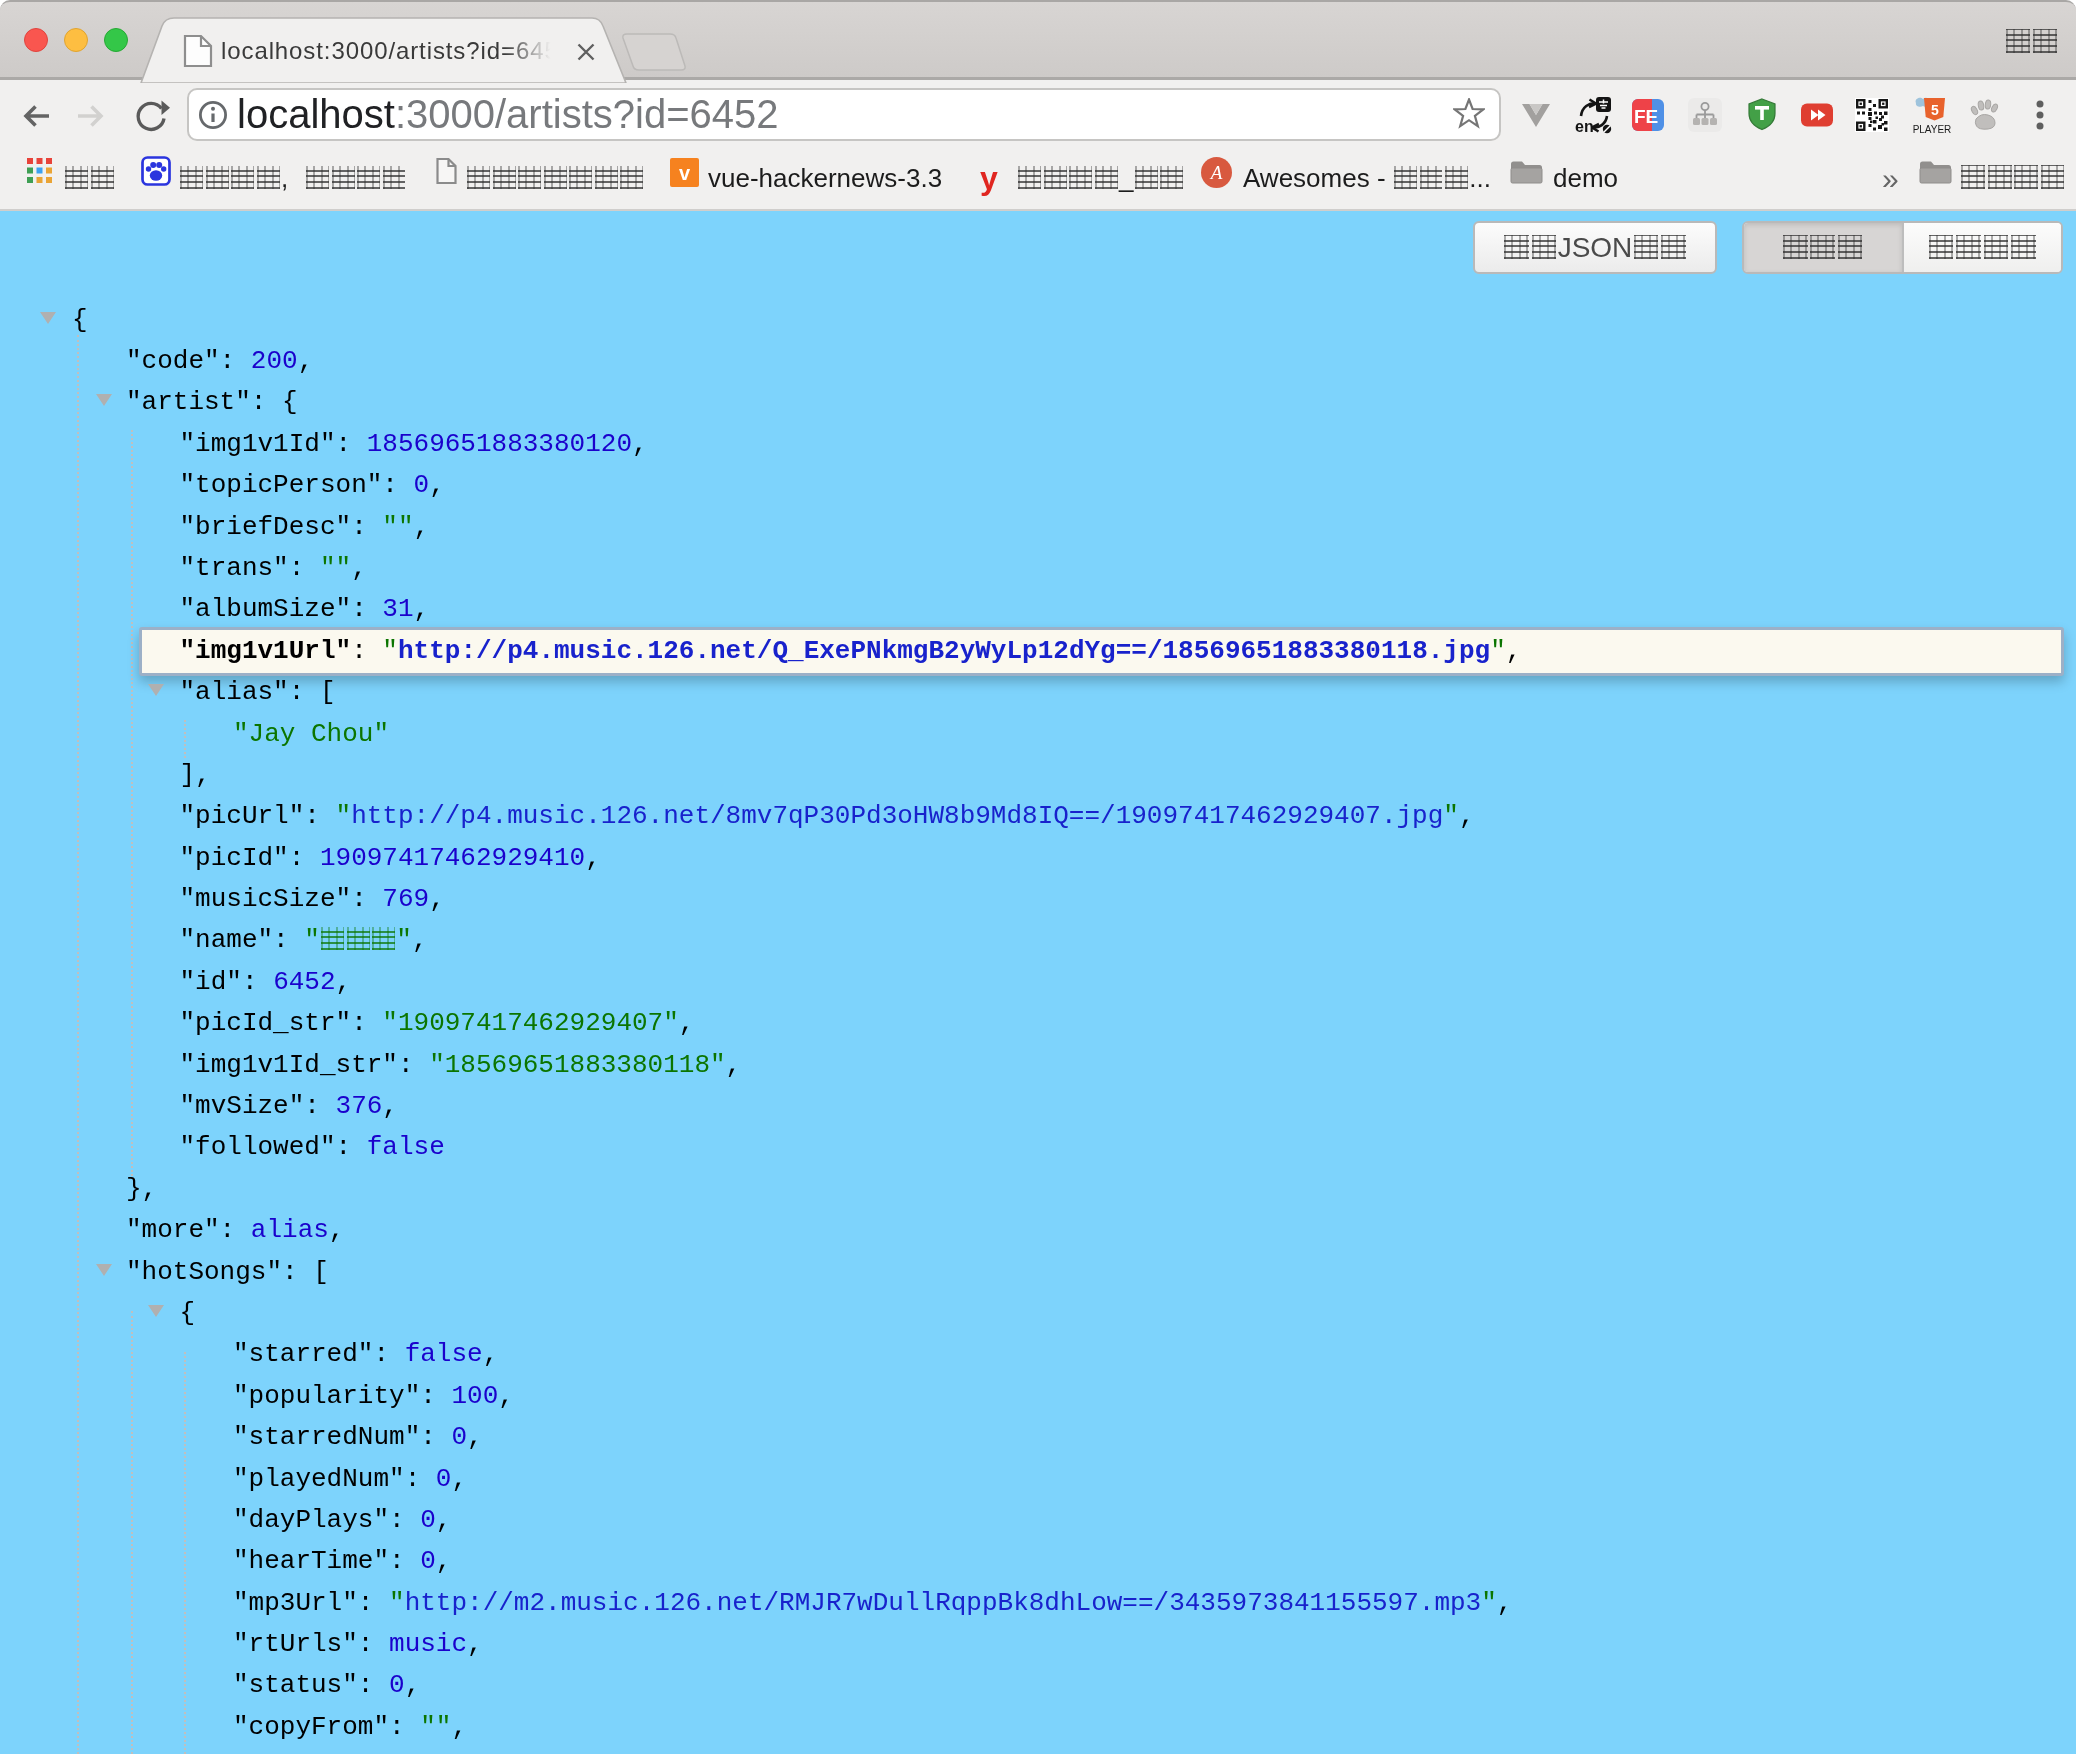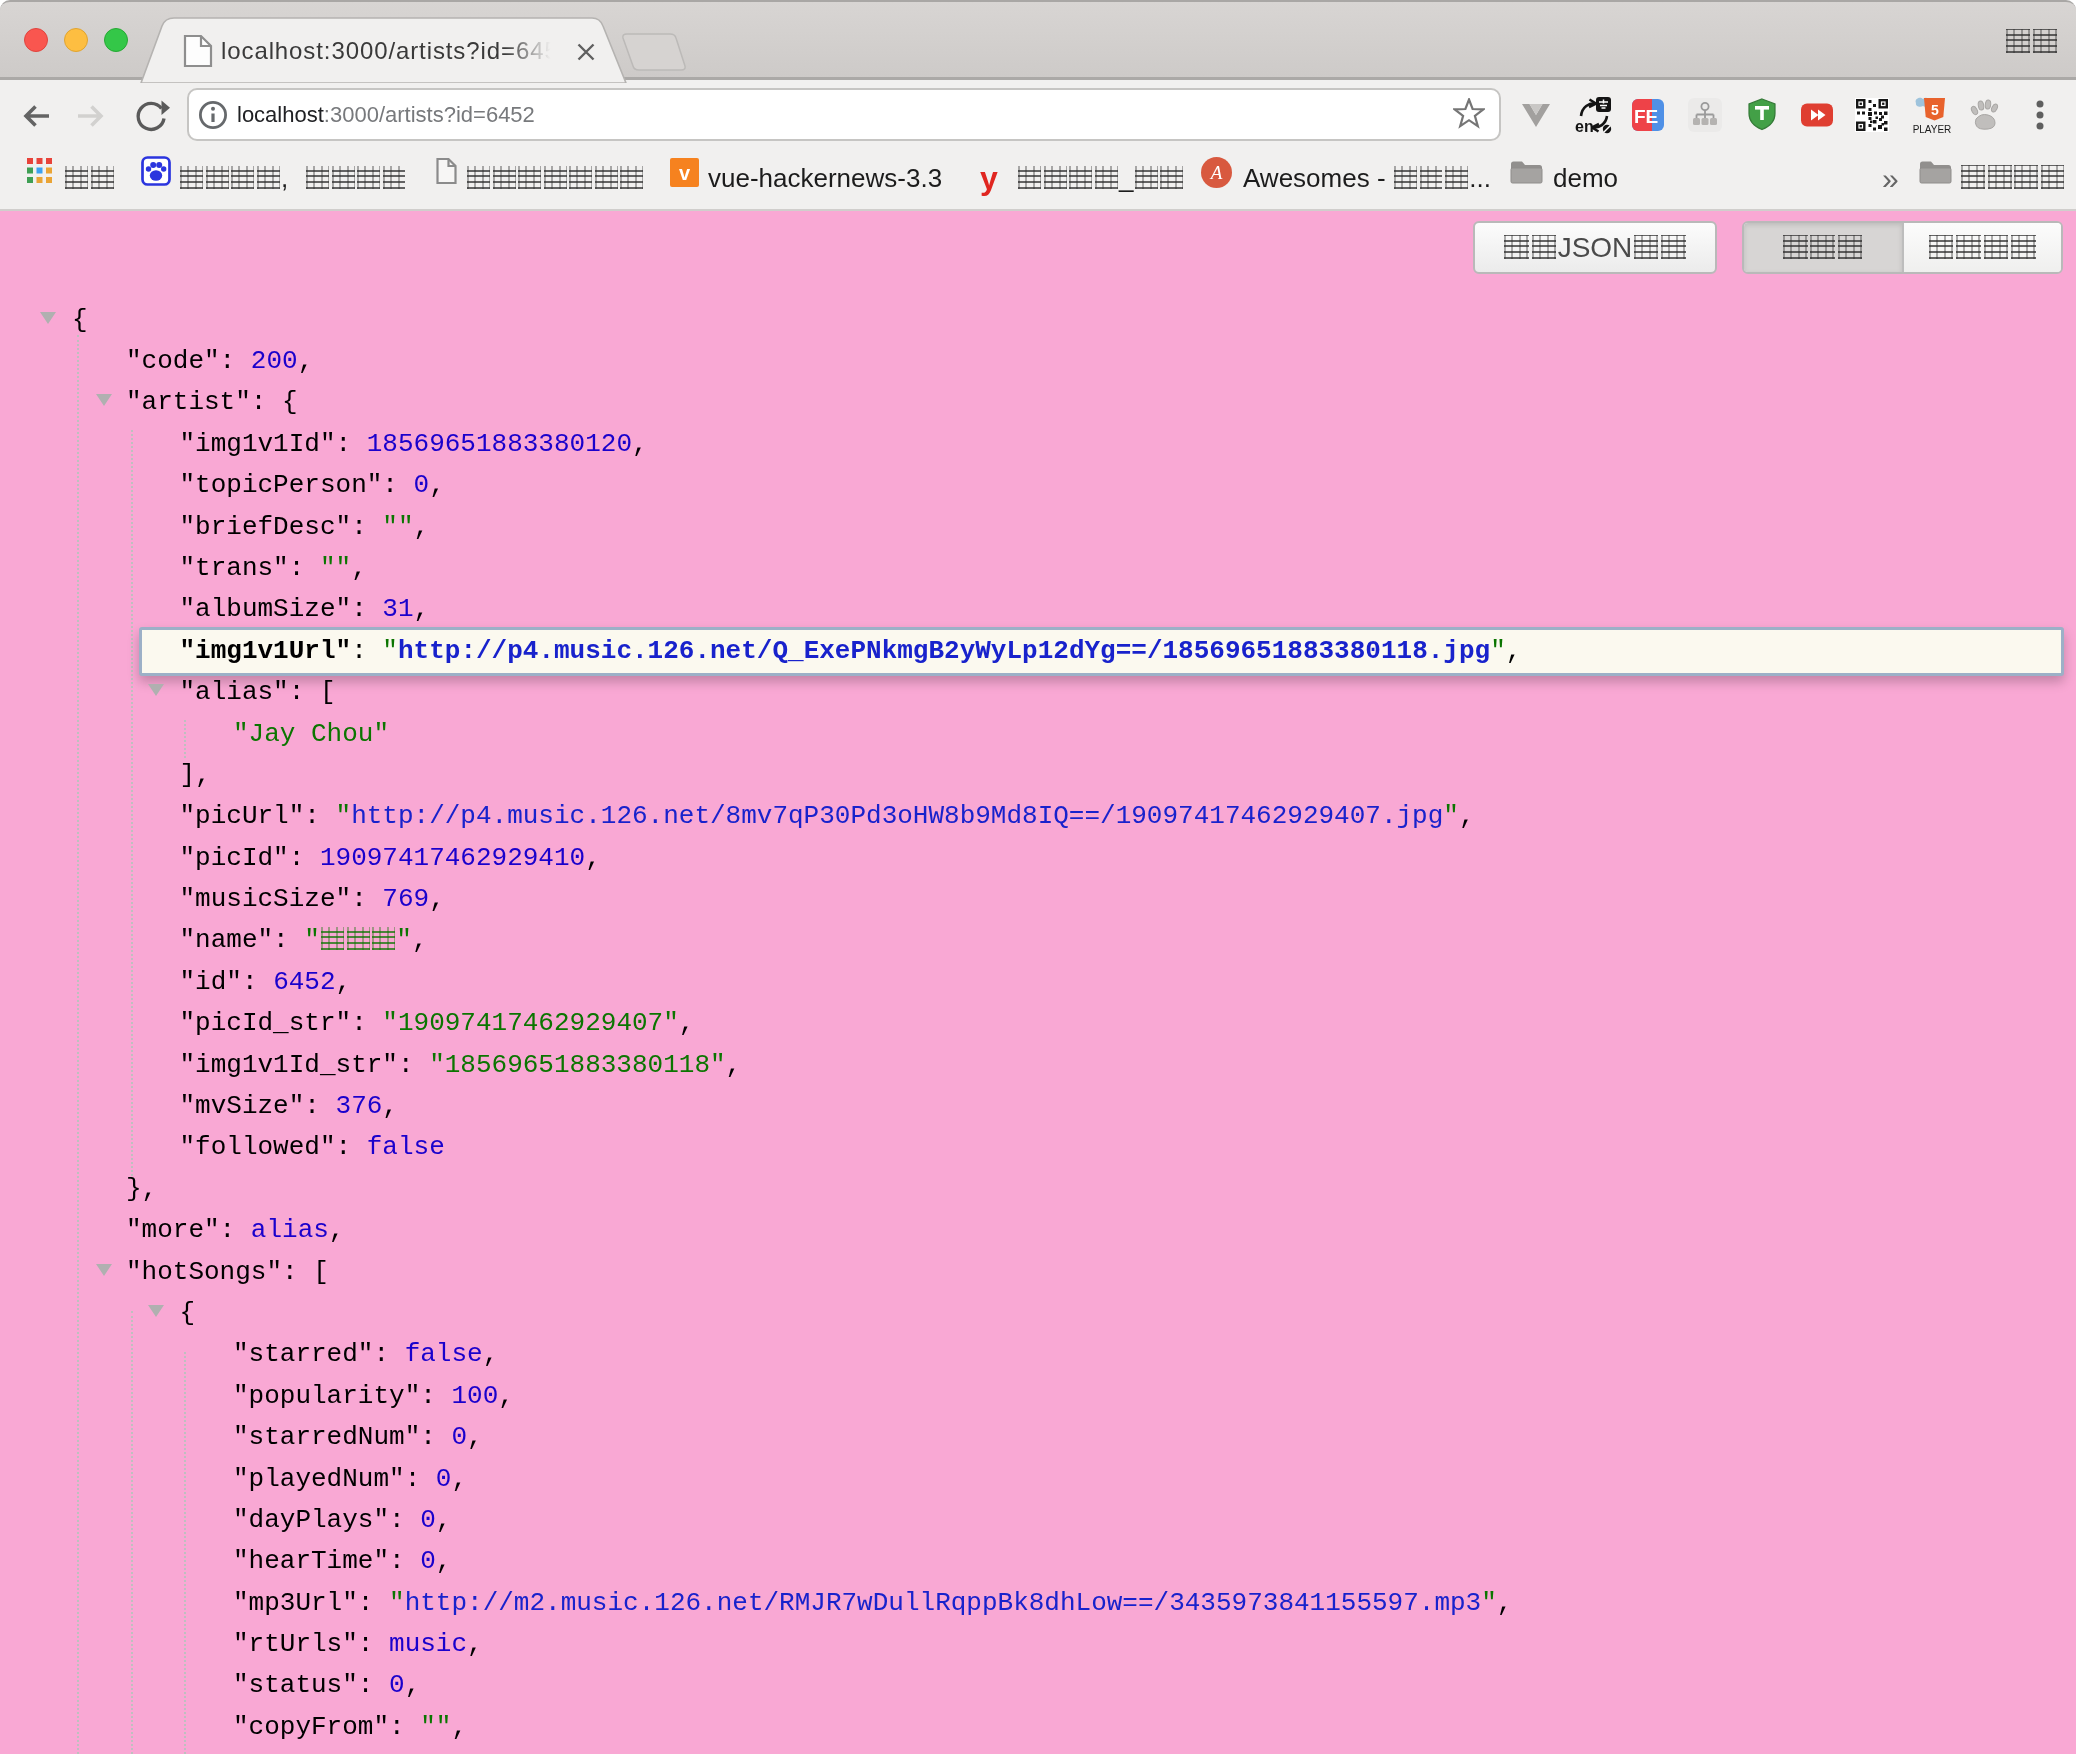--- a/index.html
+++ b/index.html
@@ -8,31 +8,31 @@
 #tl1{left:24px;background:#f9564f;border:1px solid #e0443e}
 #tl2{left:64px;background:#fdbe41;border:1px solid #e0a430}
 #tl3{left:104px;background:#34c748;border:1px solid #26a934}
 #tabsvg{position:absolute;left:0;top:0}
 .tabtitle{position:absolute;left:221px;top:34px;width:342px;height:34px;font-size:24px;line-height:33px;color:#3a3a3a;white-space:nowrap;overflow:hidden;letter-spacing:0.9px}
 .tabfade{position:absolute;left:505px;top:28px;width:57px;height:44px;background:linear-gradient(90deg,rgba(241,240,239,0),#f1f0ef 80%)}
 #afa{position:absolute;left:2005px;top:27px;font-size:27px}
 #toolbar{position:absolute;left:0;top:80px;width:2076px;height:68px;background:#f1f0ef}
 #bookmarks{position:absolute;left:0;top:148px;width:2076px;height:63px;background:#f1f0ef;border-bottom:2px solid #d0cecc}
 #urlbar{position:absolute;left:187px;top:88px;width:1314px;height:53px;background:#fff;border:2px solid #c6c5c3;border-radius:10px}
-.urltxt{position:absolute;left:237px;top:89px;height:51px;line-height:51px;font-size:22px;color:#202124;white-space:pre}
+.urltxt{position:absolute;left:237px;top:89px;height:51px;line-height:51px;font-size:40px;color:#202124;white-space:pre}
 .urltxt .gray{color:#77797c}
 .ic{position:absolute}
 .cjk{display:inline-block;vertical-align:-0.08em;width:0.88em;height:0.88em;margin:0 0.05em;background:
  repeating-linear-gradient(0deg,rgba(45,45,45,.72) 0 2px,transparent 2px 5.8px),
  repeating-linear-gradient(90deg,rgba(45,45,45,.38) 0 2px,transparent 2px 7.4px)}
 .cjk.g{background:
  repeating-linear-gradient(0deg,rgba(11,117,0,.72) 0 2px,transparent 2px 5.8px),
  repeating-linear-gradient(90deg,rgba(11,117,0,.38) 0 2px,transparent 2px 7.4px)}
 .bk{position:absolute;top:148px;height:61px;line-height:61px;font-size:26px;color:#1c1c1c;white-space:pre}
-#page{position:absolute;left:0;top:211px;width:2076px;height:1543px;background:#f9a8d4}
+#page{position:absolute;left:0;top:211px;width:2076px;height:1543px;background:#7dd3fc}
 .btn{position:absolute;top:10px;height:53px;border:2px solid #b9b9b9;border-radius:6px;background:linear-gradient(#fcfcfc,#ebebeb);font-size:28px;color:#4a4a4a;text-align:center}
 #btn1{left:1473px;width:244px;line-height:50px}
 #grp{left:1742px;width:321px;display:flex;padding:0;overflow:hidden}
 #grp .seg{flex:1;line-height:50px}
 #grp .seg.on{background:#d7d5d4;box-shadow:inset 0 2px 5px rgba(0,0,0,.12)}
 #grp .seg:last-child{border-left:2px solid #bdbdbd;background:linear-gradient(#fcfcfc,#efefee)}
 #json{position:absolute;left:0;top:88.6px;width:2076px;font-family:"Liberation Mono",monospace;font-size:26px}
 .r{position:relative;height:41.4px;line-height:41.4px;white-space:pre;color:#000}
 .l0{padding-left:72px}.l1{padding-left:126px}.l2{padding-left:179.5px}.l3{padding-left:233px}
 .n{color:#1A01CC;font-weight:normal}

